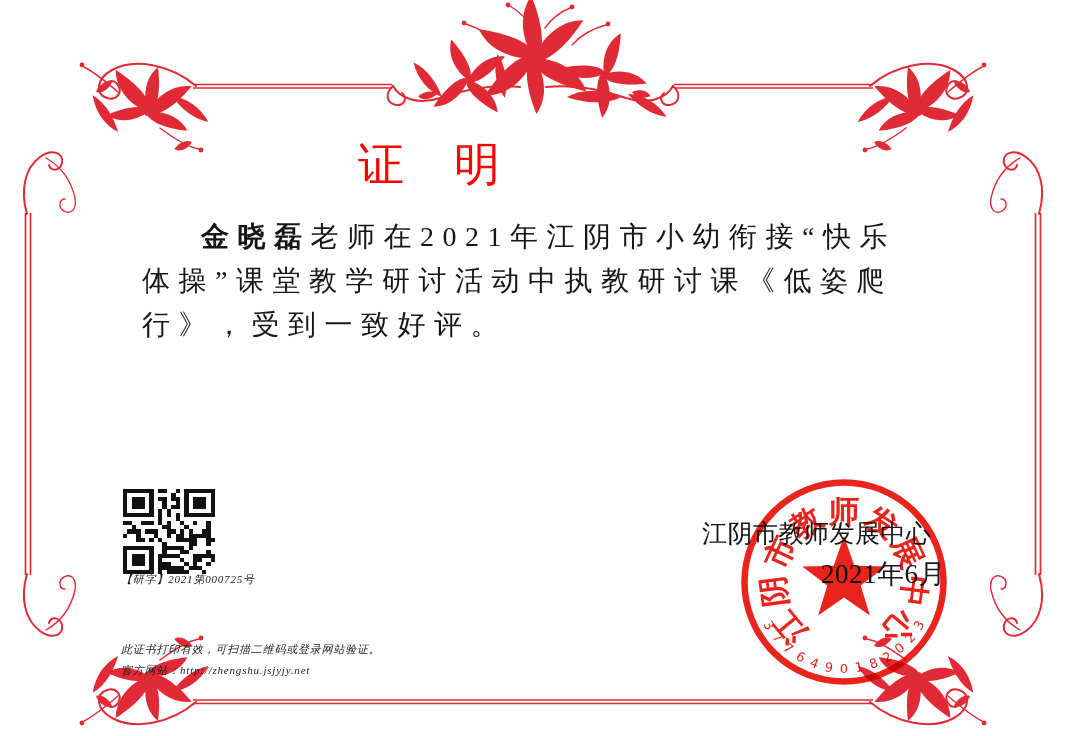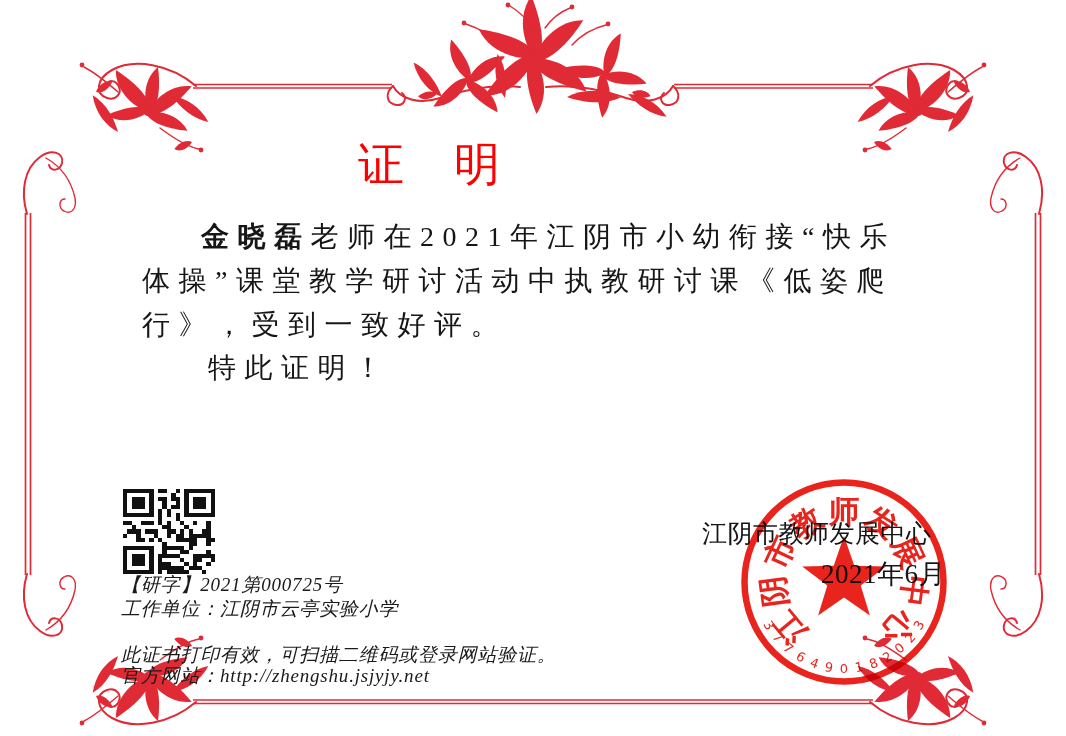--- a/index.html
+++ b/index.html
@@ -32,21 +32,21 @@
   .l1{top:218px;padding-left:34px;}
   .l2{top:262px;}
   .l3{top:306px;}
   .l4{top:349px;padding-left:66px;}
   
   .qr{position:absolute;left:123px;top:489px;width:92px;height:85px;}
   .footer-line{
     position:absolute;left:121px;white-space:nowrap;
     font-family:"Liberation Serif","DejaVu Serif",serif;
     font-style:italic;
-    font-size:19px;color:#1a1a1a;letter-spacing:0.8px;
+    font-size:11px;color:#1a1a1a;letter-spacing:0.8px;
   }
   .f1{top:572px;}
   .f2{top:596px;}
   .f3{top:619px;margin-top:44px;}
   .f4{top:642px;font-style:italic;}
   
   .sig-org{
     position:absolute;left:702px;top:517px;white-space:nowrap;
     font-size:25px;color:#151515;letter-spacing:0.5px;
   }
@@ -169,21 +169,20 @@
     </g>
   </svg>
 
   <div class="content">
 
     <div class="cert-title">证　明</div>
 
     <div class="body-line l1"><strong>金晓磊</strong><span>老师在2021年江阴市小幼衔接“快乐</span></div>
     <div class="body-line l2">体操”课堂教学研讨活动中执教研讨课《低姿爬</div>
     <div class="body-line l3">行》，受到一致好评。</div>
-    <div class="body-line l4">特此证明！</div>
 
     <svg class="qr" id="qr-svg" viewBox="0 0 21 21" preserveAspectRatio="none" shape-rendering="crispEdges">
       <g id="qr-modules">
           <rect x="0" y="0" width="1" height="1" fill="#111"></rect>
           <rect x="1" y="0" width="1" height="1" fill="#111"></rect>
           <rect x="2" y="0" width="1" height="1" fill="#111"></rect>
           <rect x="3" y="0" width="1" height="1" fill="#111"></rect>
           <rect x="4" y="0" width="1" height="1" fill="#111"></rect>
           <rect x="5" y="0" width="1" height="1" fill="#111"></rect>
           <rect x="6" y="0" width="1" height="1" fill="#111"></rect>
@@ -396,21 +395,20 @@
           <rect x="10" y="20" width="1" height="1" fill="#111"></rect>
           <rect x="11" y="20" width="1" height="1" fill="#111"></rect>
           <rect x="12" y="20" width="1" height="1" fill="#111"></rect>
           <rect x="13" y="20" width="1" height="1" fill="#111"></rect>
           <rect x="14" y="20" width="1" height="1" fill="#111"></rect>
           <rect x="18" y="20" width="1" height="1" fill="#111"></rect>
         </g>
     </svg>
 
     <div class="footer-line f1">【研字】2021第000725号</div>
-    <div class="footer-line f2">工作单位：江阴市云亭实验小学</div>
     <div class="footer-line f3">官方网站：http://zhengshu.jsjyjy.net</div>
     <div class="footer-line f4">此证书打印有效，可扫描二维码或登录网站验证。</div>
 
     <div class="sig-org">江阴市教师发展中心</div>
     <div class="sig-date">2021年6月</div>
   </div>
 
   <svg class="seal-svg" width="212" height="212" viewBox="0 0 212 212">
     <g transform="translate(106,106)">
       <circle r="99.5" fill="none" stroke="#e8241c" stroke-width="6.5"></circle>

